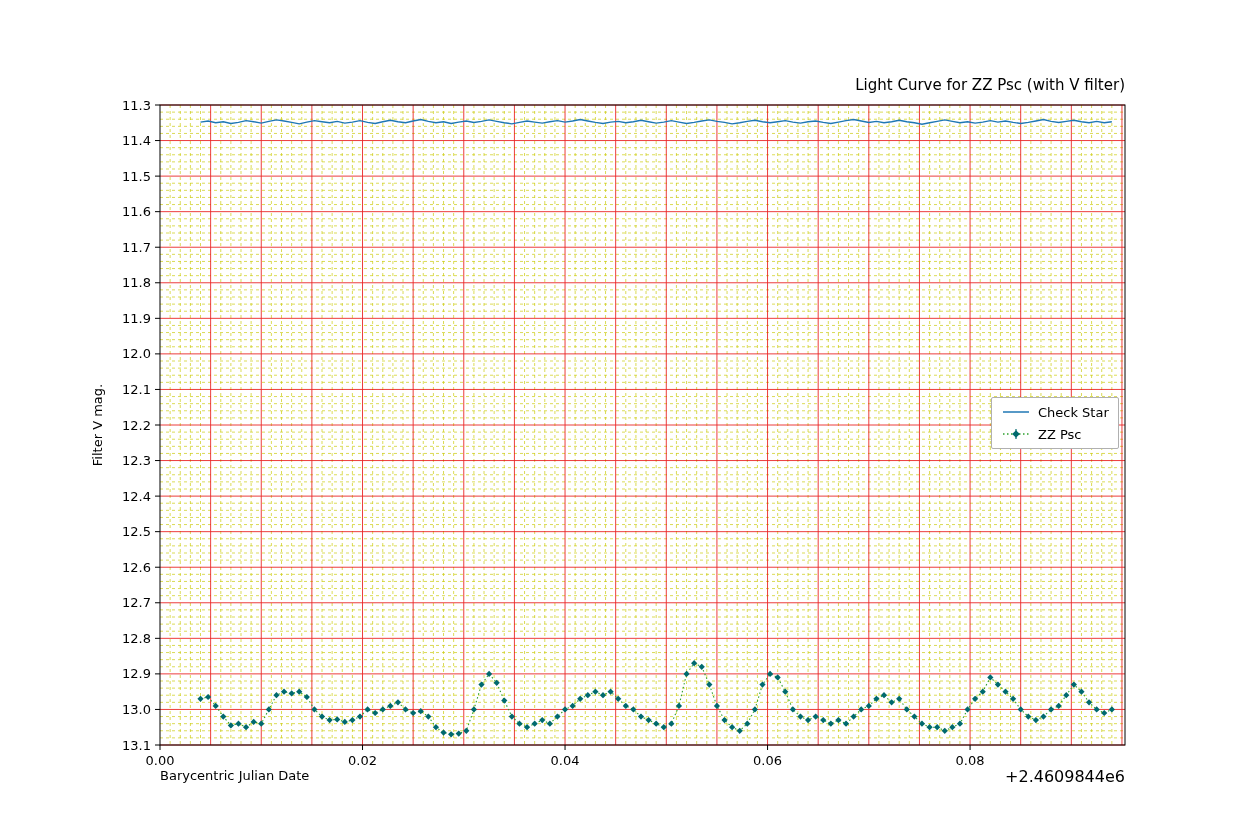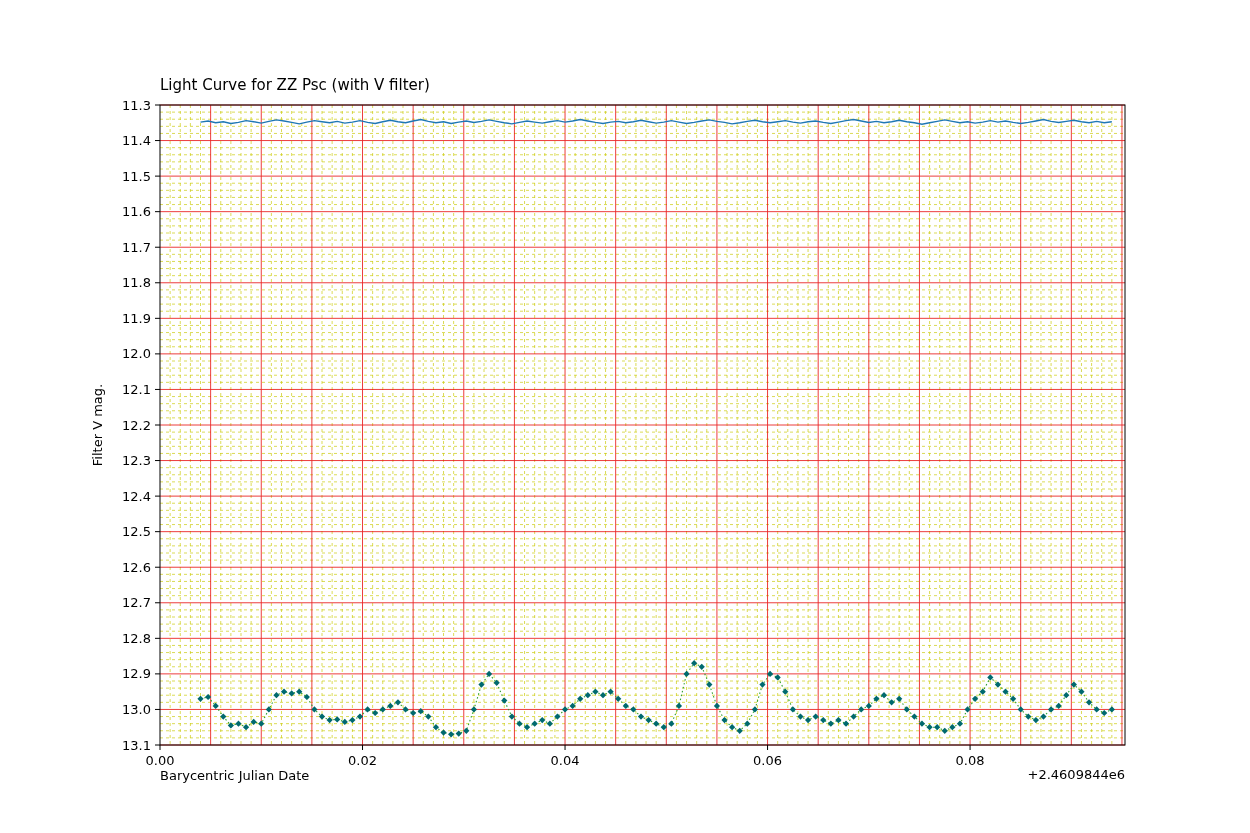--- a/index.html
+++ b/index.html
@@ -1,21 +1,21 @@
 <!DOCTYPE html>
 <html><head>
 <meta charset="utf-8">
 <style>
   html,body{margin:0;padding:0;background:#ffffff;}
   body{font-family:"DejaVu Sans","Liberation Sans",sans-serif;color:#000;}
   .figure{position:relative;width:1250px;height:833px;background:#ffffff;overflow:hidden;}
   .figure svg{position:absolute;left:0;top:0;}
-  .chart-title{position:absolute;left:160px;width:965px;top:76px;text-align:left;font-size:15px;}
+  .chart-title{position:absolute;left:160px;width:965px;top:76px;text-align:right;font-size:15px;}
   .x-label{position:absolute;left:160px;width:965px;top:768px;text-align:left;font-size:13px;}
-  .x-offset{position:absolute;left:1000px;width:125px;top:767px;text-align:right;font-size:13px;}
+  .x-offset{position:absolute;left:1000px;width:125px;top:767px;text-align:right;font-size:16px;}
   .y-label{position:absolute;left:97px;top:425px;transform:translate(-50%,-50%) rotate(-90deg);white-space:nowrap;font-size:13px;}
   .legend{position:absolute;left:991px;top:397px;background:#ffffff;border:1px solid #b0b0b0;border-radius:2px;padding:5px 9px 5px 9px;display:flex;flex-direction:column;gap:4px;font-size:13px;}
   .legend-row{display:flex;align-items:center;gap:7px;height:18px;}
   .legend-row svg{position:static;}
 </style>
 </head>
 <body>
 
 <div class="figure">
 
@@ -515,14 +515,30 @@
         <text x="151" y="713.9444444444446" text-anchor="end">13.0</text>
         <text x="151" y="749.5" text-anchor="end">13.1</text>
       </g>
     </svg>
 
   <div class="chart-title">Light Curve for ZZ Psc (with V filter)</div>
   <div class="y-label">Filter V mag.</div>
   <div class="x-label">Barycentric Julian Date</div>
   <div class="x-offset">+2.4609844e6</div>
 
+  <div class="legend">
+    <div class="legend-row">
+      <svg width="30" height="14">
+        <line id="leg0line" x1="2" y1="7" x2="28" y2="7" stroke="#1f77b4" stroke-width="1.5"></line>
+      </svg>
+      <span>Check Star</span>
+    </div>
+    <div class="legend-row">
+      <svg width="30" height="14">
+        <line id="leg1line" x1="2" y1="7" x2="28" y2="7" stroke="#2ca02c" stroke-width="1.3" stroke-dasharray="1.5,2.5"></line>
+        <line id="leg1err" x1="15" y1="2" x2="15" y2="12" stroke="#00696e" stroke-width="1.2"></line>
+        <path id="leg1marker" d="M 15 3.2 L 18.8 7 L 15 10.8 L 11.2 7 Z" fill="#00696e"></path>
+      </svg>
+      <span>ZZ Psc</span>
+    </div>
+  </div>
 
 </div>
 
 </body></html>

